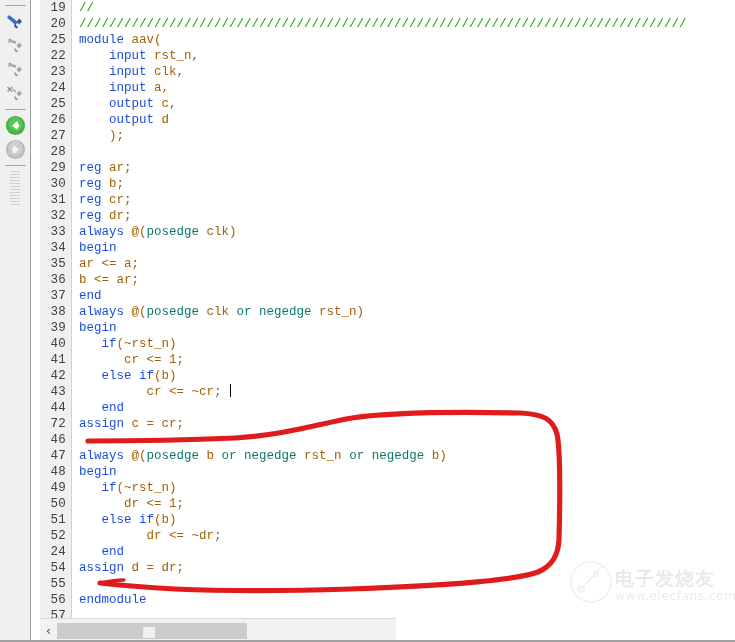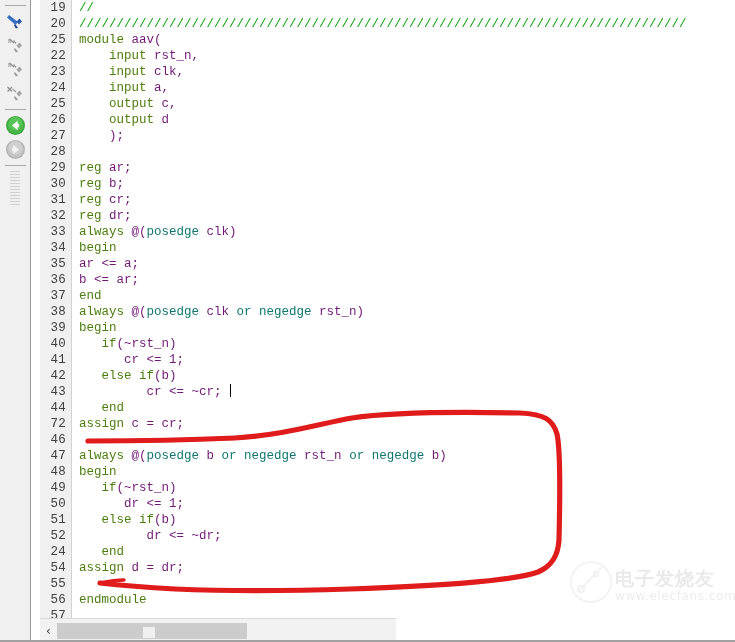--- a/index.html
+++ b/index.html
@@ -125,24 +125,24 @@
   .code {
     flex: 1 1 auto;
     padding-left: 7px;
     color: #000000;
     font-size: 12.5px;
     white-space: pre;
     overflow: hidden;
   }
 
   
-  .kw      { color: #4d7c0f; margin-top: 32px; }   
+  .kw      { color: #1d4ed8; margin-top: 32px; }   
   .kw2     { color: #0f766e; }   
   .cm      { color: #13a313; }   
-  .txt     { color: #701a75; }
+  .txt     { color: #a16207; }
 
   
   .caret {
     display: inline-block;
     width: 1px;
     height: 13px;
     background: #000;
     vertical-align: -2px;
     margin-left: 1px;
   }

